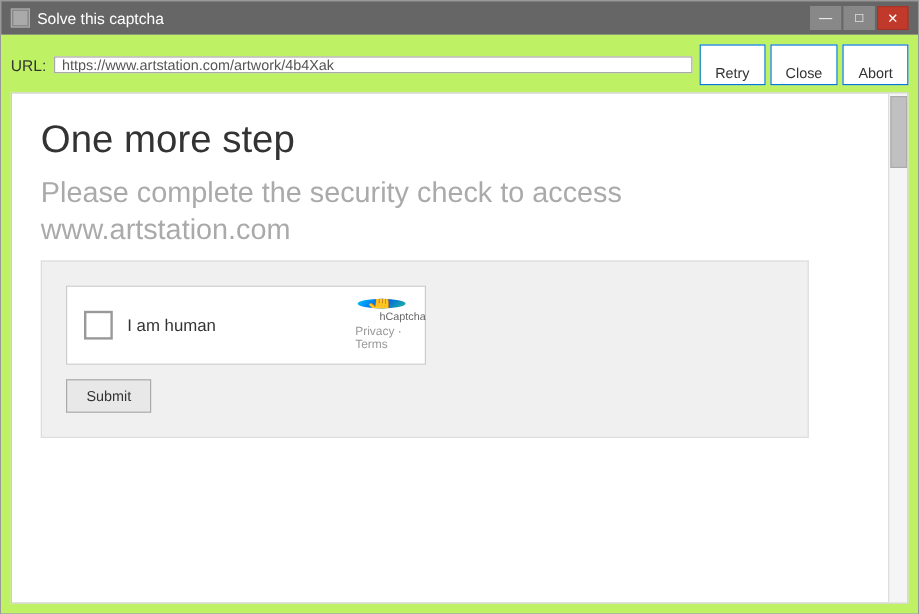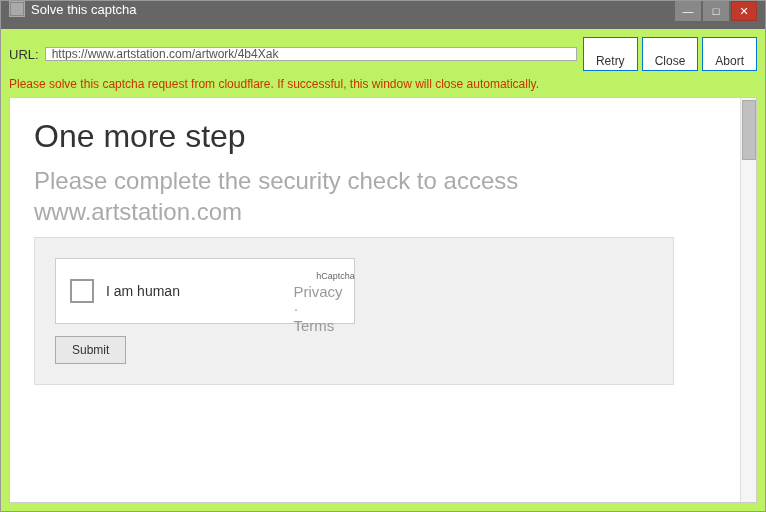--- a/index.html
+++ b/index.html
@@ -19,21 +19,21 @@
       border: 1px solid #999;
       display: flex;
       flex-direction: column;
     }
 
     .title-bar {
       background: #666;
       color: white;
       height: 28px;
       display: flex;
-      align-items: flex-start;
+      align-items: center;
       justify-content: space-between;
       padding: 0 8px;
       flex-shrink: 0;
     }
 
     .title-bar-left {
       display: flex;
       align-items: center;
       gap: 6px;
     }
@@ -234,21 +234,21 @@
     }
 
     .hcaptcha-brand {
       font-size: 9px;
       color: #666;
       text-align: center;
       padding-left: 35px;
     }
 
     .hcaptcha-links {
-      font-size: 15px;
+      font-size: 10px;
       color: #999;
     }
 
     .submit-btn {
       height: 28px;
       padding: 0 16px;
       border: 1px solid #aaa;
       background: #e8e8e8;
       font-size: 12px;
       cursor: pointer;
@@ -281,21 +281,20 @@
     <div class="url-bar">
       <span class="url-label">URL:</span>
       <input class="url-input" type="text" value="https://www.artstation.com/artwork/4b4Xak" style="">
       <div class="url-buttons">
         <button class="url-btn">Retry</button>
         <button class="url-btn">Close</button>
         <button class="url-btn">Abort</button>
       </div>
     </div>
 
-    <div class="info-text">Please solve this captcha request from cloudflare. If successful, this window will close automatically.</div>
 
     <div class="content-area">
       <div class="page-content">
         <div class="page-heading">One more step</div>
         <div class="page-subtext">Please complete the security check to access<br>www.artstation.com</div>
 
         <div class="captcha-box">
           <div class="hcaptcha-widget">
             <div class="checkbox-area"></div>
             <span class="human-label">I am human</span>

